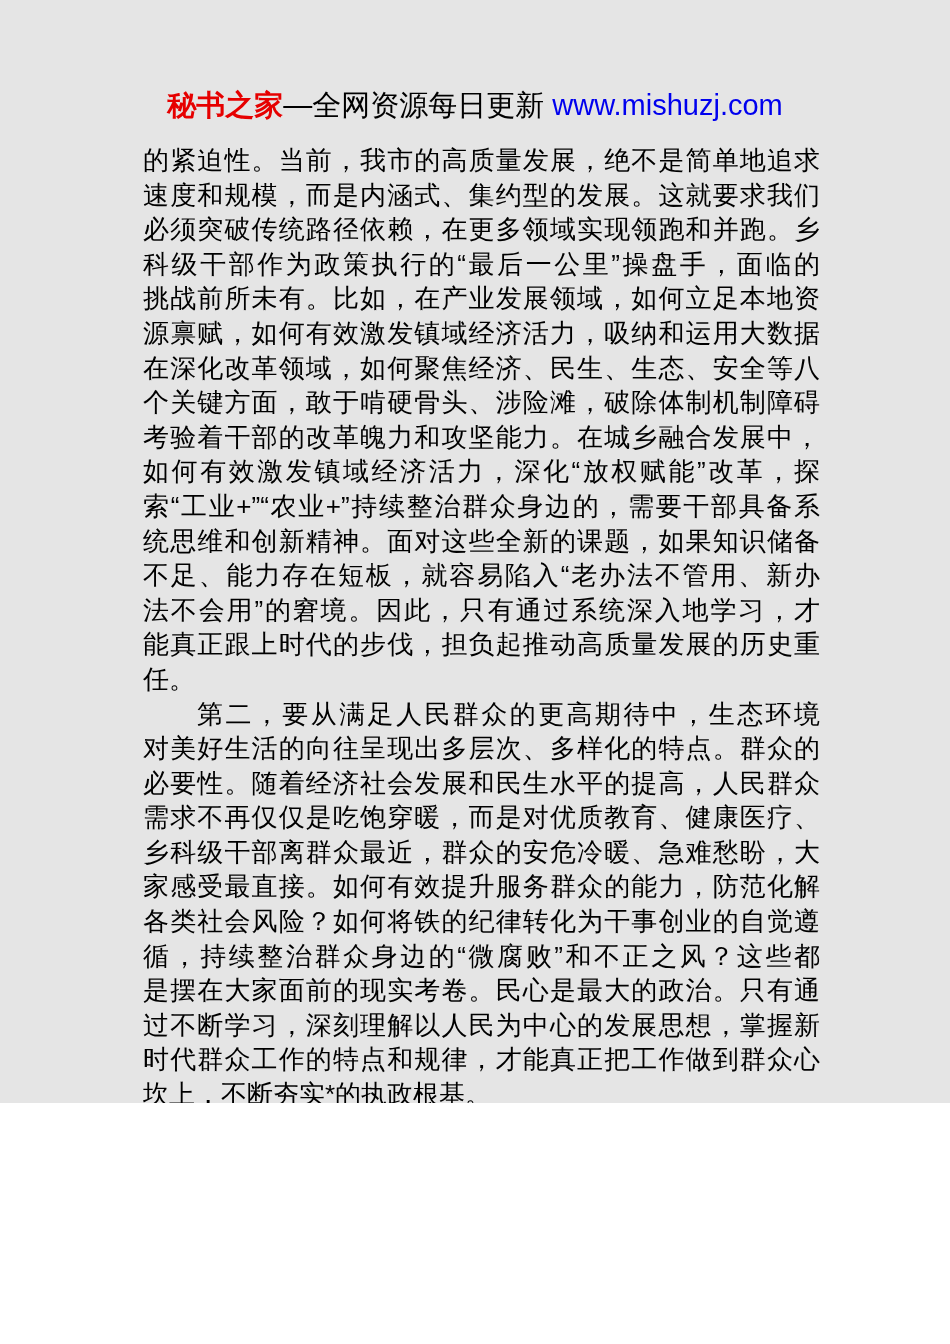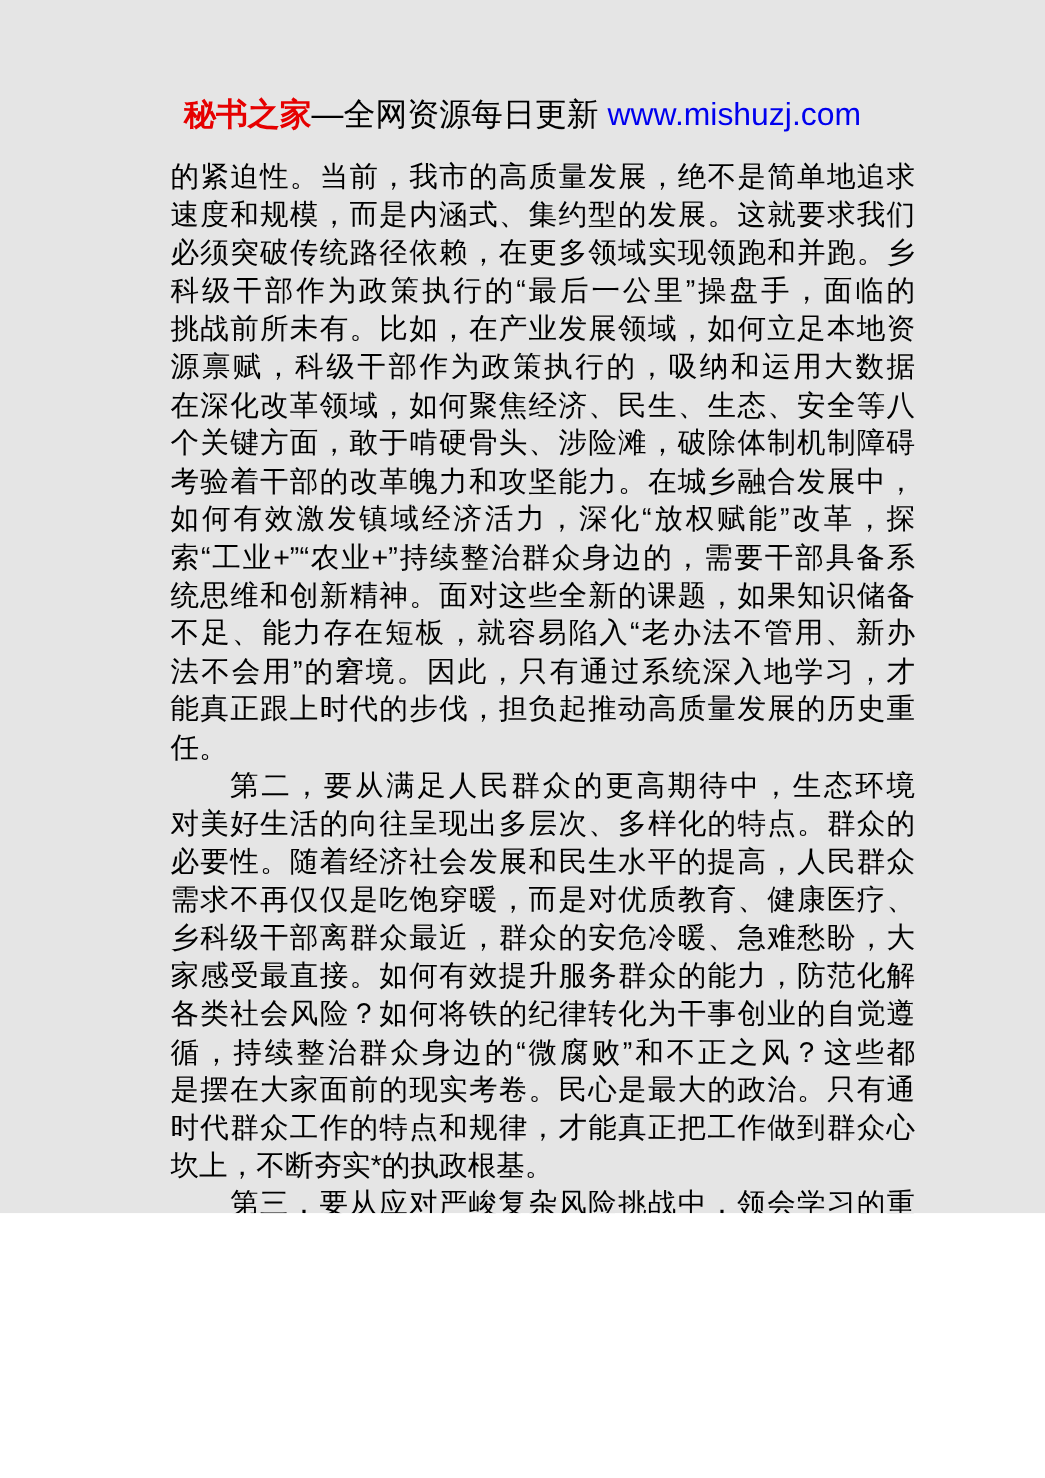--- a/index.html
+++ b/index.html
@@ -36,21 +36,20 @@
     color: #0000ee;
   }
   .doc-body {
     position: absolute;
     top: 143px;
     left: 143px;
     width: 677px;
     color: #000000;
     font-size: 26px;
     line-height: 34.6px;
-    margin-left: 12px;
   }
   .doc-paragraph {
     margin: 0;
     padding: 0;
   }
   .doc-line {
     text-align: justify;
     text-align-last: justify;
     height: 34.6px;
     overflow: hidden;
@@ -74,21 +73,21 @@
     <span class="site-name">秘书之家</span><span class="site-tagline">—全网资源每日更新 </span><span class="site-url">www.mishuzj.com</span>
   </div>
 
   <div class="doc-body" id="doc-body">
       <div class="doc-paragraph">
         <div class="doc-line">的紧迫性。当前，我市的高质量发展，绝不是简单地追求</div>
         <div class="doc-line">速度和规模，而是内涵式、集约型的发展。这就要求我们</div>
         <div class="doc-line">必须突破传统路径依赖，在更多领域实现领跑和并跑。乡</div>
         <div class="doc-line">科级干部作为政策执行的“最后一公里”操盘手，面临的</div>
         <div class="doc-line">挑战前所未有。比如，在产业发展领域，如何立足本地资</div>
-        <div class="doc-line">源禀赋，科级干部作为政策执行的，吸纳和运用大数据</div>
+        <div class="doc-line">源禀赋，如何有效激发镇域经济活力，吸纳和运用大数据</div>
         <div class="doc-line">在深化改革领域，如何聚焦经济、民生、生态、安全等八</div>
         <div class="doc-line">个关键方面，敢于啃硬骨头、涉险滩，破除体制机制障碍</div>
         <div class="doc-line">考验着干部的改革魄力和攻坚能力。在城乡融合发展中，</div>
         <div class="doc-line">如何有效激发镇域经济活力，深化“放权赋能”改革，探</div>
         <div class="doc-line">索“工业+”“农业+”持续整治群众身边的，需要干部具备系</div>
         <div class="doc-line">统思维和创新精神。面对这些全新的课题，如果知识储备</div>
         <div class="doc-line">不足、能力存在短板，就容易陷入“老办法不管用、新办</div>
         <div class="doc-line">法不会用”的窘境。因此，只有通过系统深入地学习，才</div>
         <div class="doc-line">能真正跟上时代的步伐，担负起推动高质量发展的历史重</div>
         <div class="doc-line noflush">任。</div>
@@ -96,20 +95,21 @@
       <div class="doc-paragraph">
         <div class="doc-line indent">第二，要从满足人民群众的更高期待中，生态环境</div>
         <div class="doc-line">对美好生活的向往呈现出多层次、多样化的特点。群众的</div>
         <div class="doc-line">必要性。随着经济社会发展和民生水平的提高，人民群众</div>
         <div class="doc-line">需求不再仅仅是吃饱穿暖，而是对优质教育、健康医疗、</div>
         <div class="doc-line">乡科级干部离群众最近，群众的安危冷暖、急难愁盼，大</div>
         <div class="doc-line">家感受最直接。如何有效提升服务群众的能力，防范化解</div>
         <div class="doc-line">各类社会风险？如何将铁的纪律转化为干事创业的自觉遵</div>
         <div class="doc-line">循，持续整治群众身边的“微腐败”和不正之风？这些都</div>
         <div class="doc-line">是摆在大家面前的现实考卷。民心是最大的政治。只有通</div>
+        <div class="doc-line">过不断学习，深刻理解以人民为中心的发展思想，掌握新</div>
         <div class="doc-line">时代群众工作的特点和规律，才能真正把工作做到群众心</div>
         <div class="doc-line noflush">坎上，不断夯实*的执政根基。</div>
       </div>
       <div class="doc-paragraph">
         <div class="doc-line indent">第三，要从应对严峻复杂风险挑战中，领会学习的重</div>
       </div>
     </div>
 
 </div>
 

